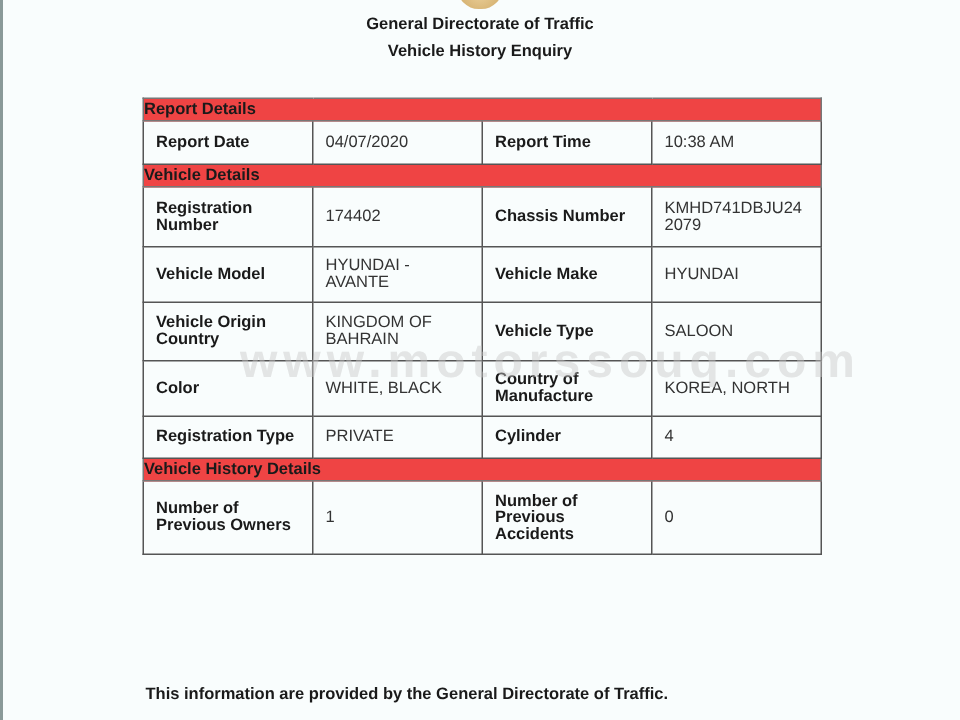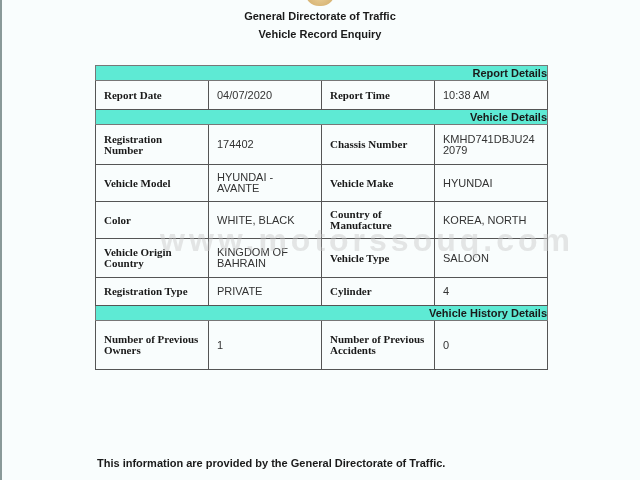--- a/index.html
+++ b/index.html
@@ -12,36 +12,36 @@
   .left-edge { position:absolute; left:0; top:0; width:2px; height:480px; background:#8a9a99; }
   .logo { position:absolute; left:305px; top:-8px; width:30px; height:14px;
     border-radius:0 0 15px 15px; background:radial-gradient(circle at 50% 20%, #e9c98a, #c89a4a); opacity:0.85; }
   .title1 { position:absolute; left:0; width:640px; top:10px; text-align:center; font-weight:bold; font-size:11px; }
   .title2 { position:absolute; left:0; width:640px; top:28px; text-align:center; font-weight:bold; font-size:11px; }
   table.rec {
     position:absolute; left:95px; top:65px; width:452px;
     border-collapse:collapse; font-size:11px; table-layout:fixed;
   }
   table.rec td { border:1.5px solid #555; padding:0 8px; vertical-align:middle; line-height:11px; }
-  table.rec td.sec { background:#5eead4; text-align:right; font-weight:bold; height:14px; padding:0; border-color:#777; }
-  td.lbl { font-weight:bold;font-family:Liberation Serif, serif; }
+  table.rec td.sec { background:#ef4444; text-align:left; font-weight:bold; height:14px; padding:0; border-color:#777; }
+  td.lbl { font-weight:bold; }
   td.val { color:#333; }
   .watermark {
     position:absolute; left:160px; top:222px; font-size:32px; font-weight:bold;
     color:rgba(200,200,200,0.45); letter-spacing:4px; pointer-events:none; white-space:nowrap;
   }
   .footer { position:absolute; left:97px; top:457px; font-weight:bold; font-size:11px; }
 </style>
 </head>
 <body>
 
 <div class="left-edge"></div>
 <div class="logo"></div>
 <div class="title1">General Directorate of Traffic</div>
-<div class="title2">Vehicle Record Enquiry</div>
+<div class="title2">Vehicle History Enquiry</div>
 
 <table class="rec">
   <colgroup>
       <col style="width:113px">
       <col style="width:113px">
       <col style="width:113px">
       <col style="width:113px">
     </colgroup>
   <tbody>
       <tr>
@@ -61,31 +61,31 @@
     <td class="val">174402</td>
     <td class="lbl">Chassis Number</td>
     <td class="val">KMHD741DBJU24 2079</td>
   </tr>
   <tr style="height:37px">
     <td class="lbl">Vehicle Model</td>
     <td class="val">HYUNDAI - AVANTE</td>
     <td class="lbl">Vehicle Make</td>
     <td class="val">HYUNDAI</td>
   </tr>
+  <tr style="height:39px">
+    <td class="lbl">Vehicle Origin Country</td>
+    <td class="val">KINGDOM OF BAHRAIN</td>
+    <td class="lbl">Vehicle Type</td>
+    <td class="val">SALOON</td>
+  </tr>
   <tr style="height:37px">
     <td class="lbl">Color</td>
     <td class="val">WHITE, BLACK</td>
     <td class="lbl">Country of Manufacture</td>
     <td class="val">KOREA, NORTH</td>
-  </tr>
-  <tr style="height:39px">
-    <td class="lbl">Vehicle Origin Country</td>
-    <td class="val">KINGDOM OF BAHRAIN</td>
-    <td class="lbl">Vehicle Type</td>
-    <td class="val">SALOON</td>
   </tr>
   <tr style="height:28px">
     <td class="lbl">Registration Type</td>
     <td class="val">PRIVATE</td>
     <td class="lbl">Cylinder</td>
     <td class="val">4</td>
   </tr>
   <tr>
     <td class="sec" colspan="4">Vehicle History Details</td>
   </tr>

